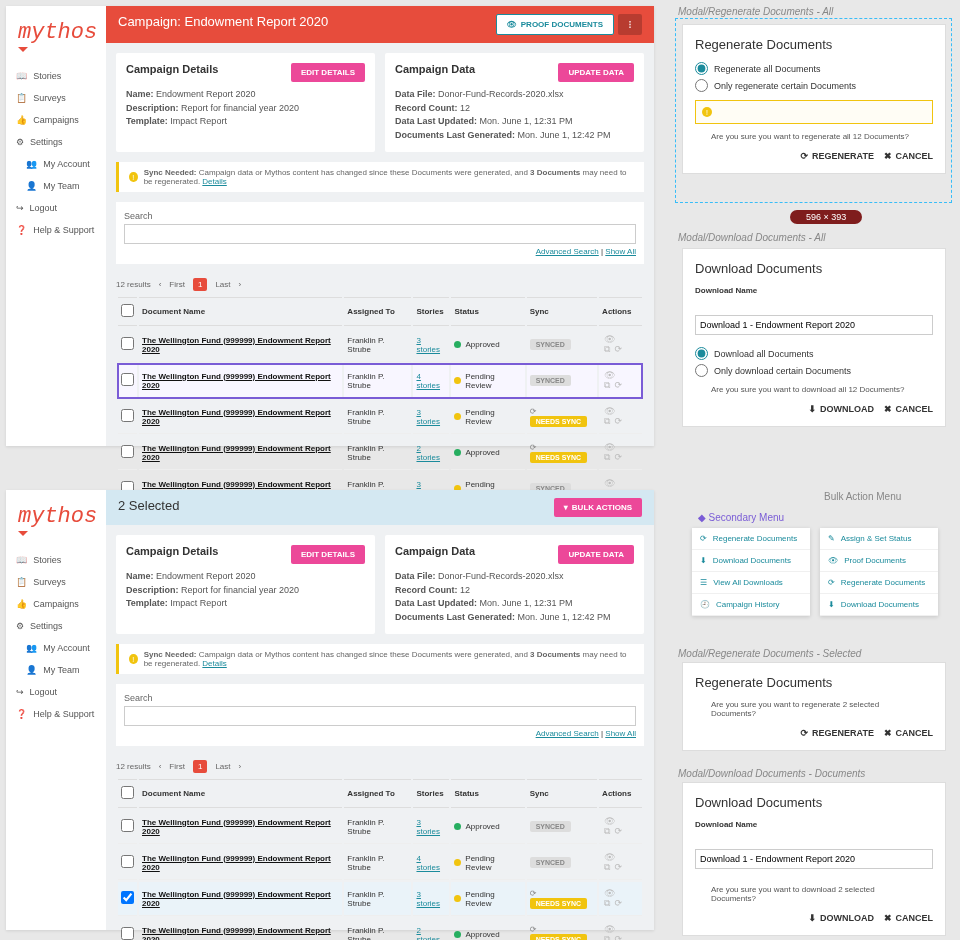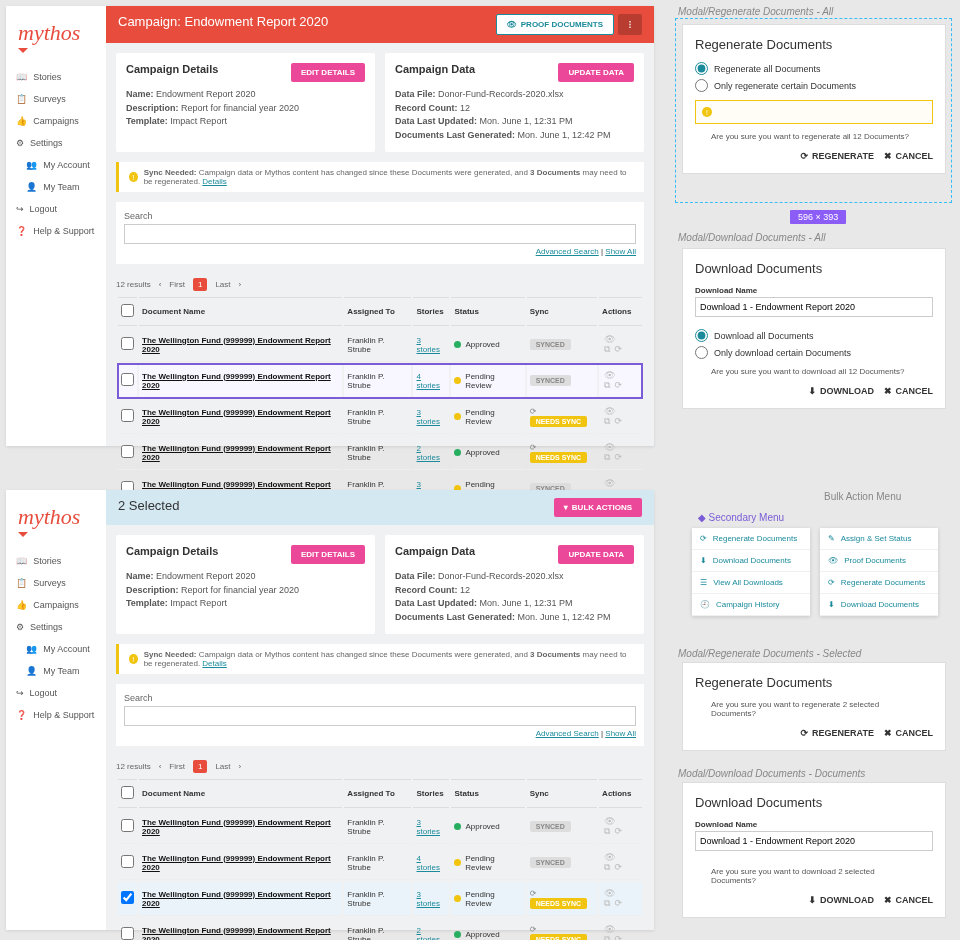--- a/index.html
+++ b/index.html
@@ -2,21 +2,21 @@
 <html><head>
 <meta charset="utf-8">
 <style>
 *{box-sizing:border-box;margin:0;padding:0;font-family:Arial,Helvetica,sans-serif}
 body{background:#e8e8e8;font-size:10px;color:#333}
 .stage{width:960px;height:940px;position:relative;background:#e8e8e8}
 .app{width:648px;background:#fff;display:flex;position:absolute;box-shadow:0 1px 3px rgba(0,0,0,.1)}
 .app1{left:6px;top:6px;height:440px}
 .app2{left:6px;top:490px;height:440px}
 .sidebar{width:100px;background:#fff;padding:8px 0}
-.logo{color:#e74c3c;font-family:Liberation Serif, serif;font-size:22px;padding:6px 12px;font-style:italic;position:relative}
+.logo{color:#e74c3c;font-family:Liberation Mono, monospace;font-size:22px;padding:6px 12px;font-style:italic;position:relative}
 .logo::after{content:"";position:absolute;left:12px;bottom:-6px;border:5px solid transparent;border-top-color:#e74c3c}
 .nav{margin-top:14px}
 .nav-item{display:flex;align-items:center;gap:6px;padding:6px 10px;color:#555;font-size:9px;cursor:pointer}
 .nav-sub{padding-left:20px}
 .main{flex:1;background:#eff1f3;display:flex;flex-direction:column}
 .hdr{background:#e74c3c;color:#fff;padding:8px 12px;display:flex;justify-content:space-between}
 .hdr.blue{background:#d4e8f2;color:#333}
 .hdr-title{font-size:13px;font-weight:normal}
 .hdr-actions{display:flex;gap:4px}
 .btn{padding:5px 10px;font-size:8px;font-weight:bold;border:none;cursor:pointer;border-radius:2px;display:inline-flex;align-items:center;gap:4px}
@@ -57,23 +57,23 @@
 
 .panel-label{position:absolute;font-size:10px;color:#888;font-style:italic}
 .modal{position:absolute;background:#fff;border:1px solid #ddd;padding:12px;font-size:9px}
 .modal h3{font-size:13px;font-weight:normal;margin-bottom:10px}
 .modal .radio{display:flex;align-items:center;gap:6px;margin:4px 0}
 .modal .radio input{accent-color:#1b8b9c}
 .modal .warn{border:1px solid #f1c40f;background:#fffdf5;padding:6px;font-size:8px;margin:8px 0;display:flex;gap:6px}
 .modal .q{font-size:8px;color:#555;margin:8px 16px}
 .modal .ftr{display:flex;justify-content:flex-end;gap:10px;margin-top:10px;font-size:9px}
 .modal .ftr span{display:inline-flex;align-items:center;gap:4px;cursor:pointer;font-weight:bold}
-.modal .inp{width:100%;padding:4px;border:1px solid #ccc;font-size:9px;margin:2px 0 8px}
+.modal .inp{width:100%;padding:4px;border:1px solid #ccc;font-size:9px;margin:20px 0 8px}
 .anno{position:absolute;border:1px dashed #38bdf8}
-.anno-tag{position:absolute;background:#8b5cf6;color:#fff;padding:2px 8px;font-size:9px;border-radius:1px}
+.anno-tag{position:absolute;background:#7f1d1d;color:#fff;padding:2px 16px;font-size:9px;border-radius:7px}
 .menu-col{position:absolute;background:#fff;box-shadow:0 1px 4px rgba(0,0,0,.15);width:118px}
 .menu-col .mi{display:flex;align-items:center;gap:6px;padding:6px 8px;font-size:8px;color:#1b8b9c;border-bottom:1px solid #f0f0f0;cursor:pointer}
 .menu-hdr{position:absolute;font-size:10px;color:#888}
 .menu-hdr.pri{color:#7a5cd6}
 .menu-hdr.pri::before{content:"◆ ";color:#7a5cd6}
 </style>
 </head>
 <body>
 <div class="stage">
 

